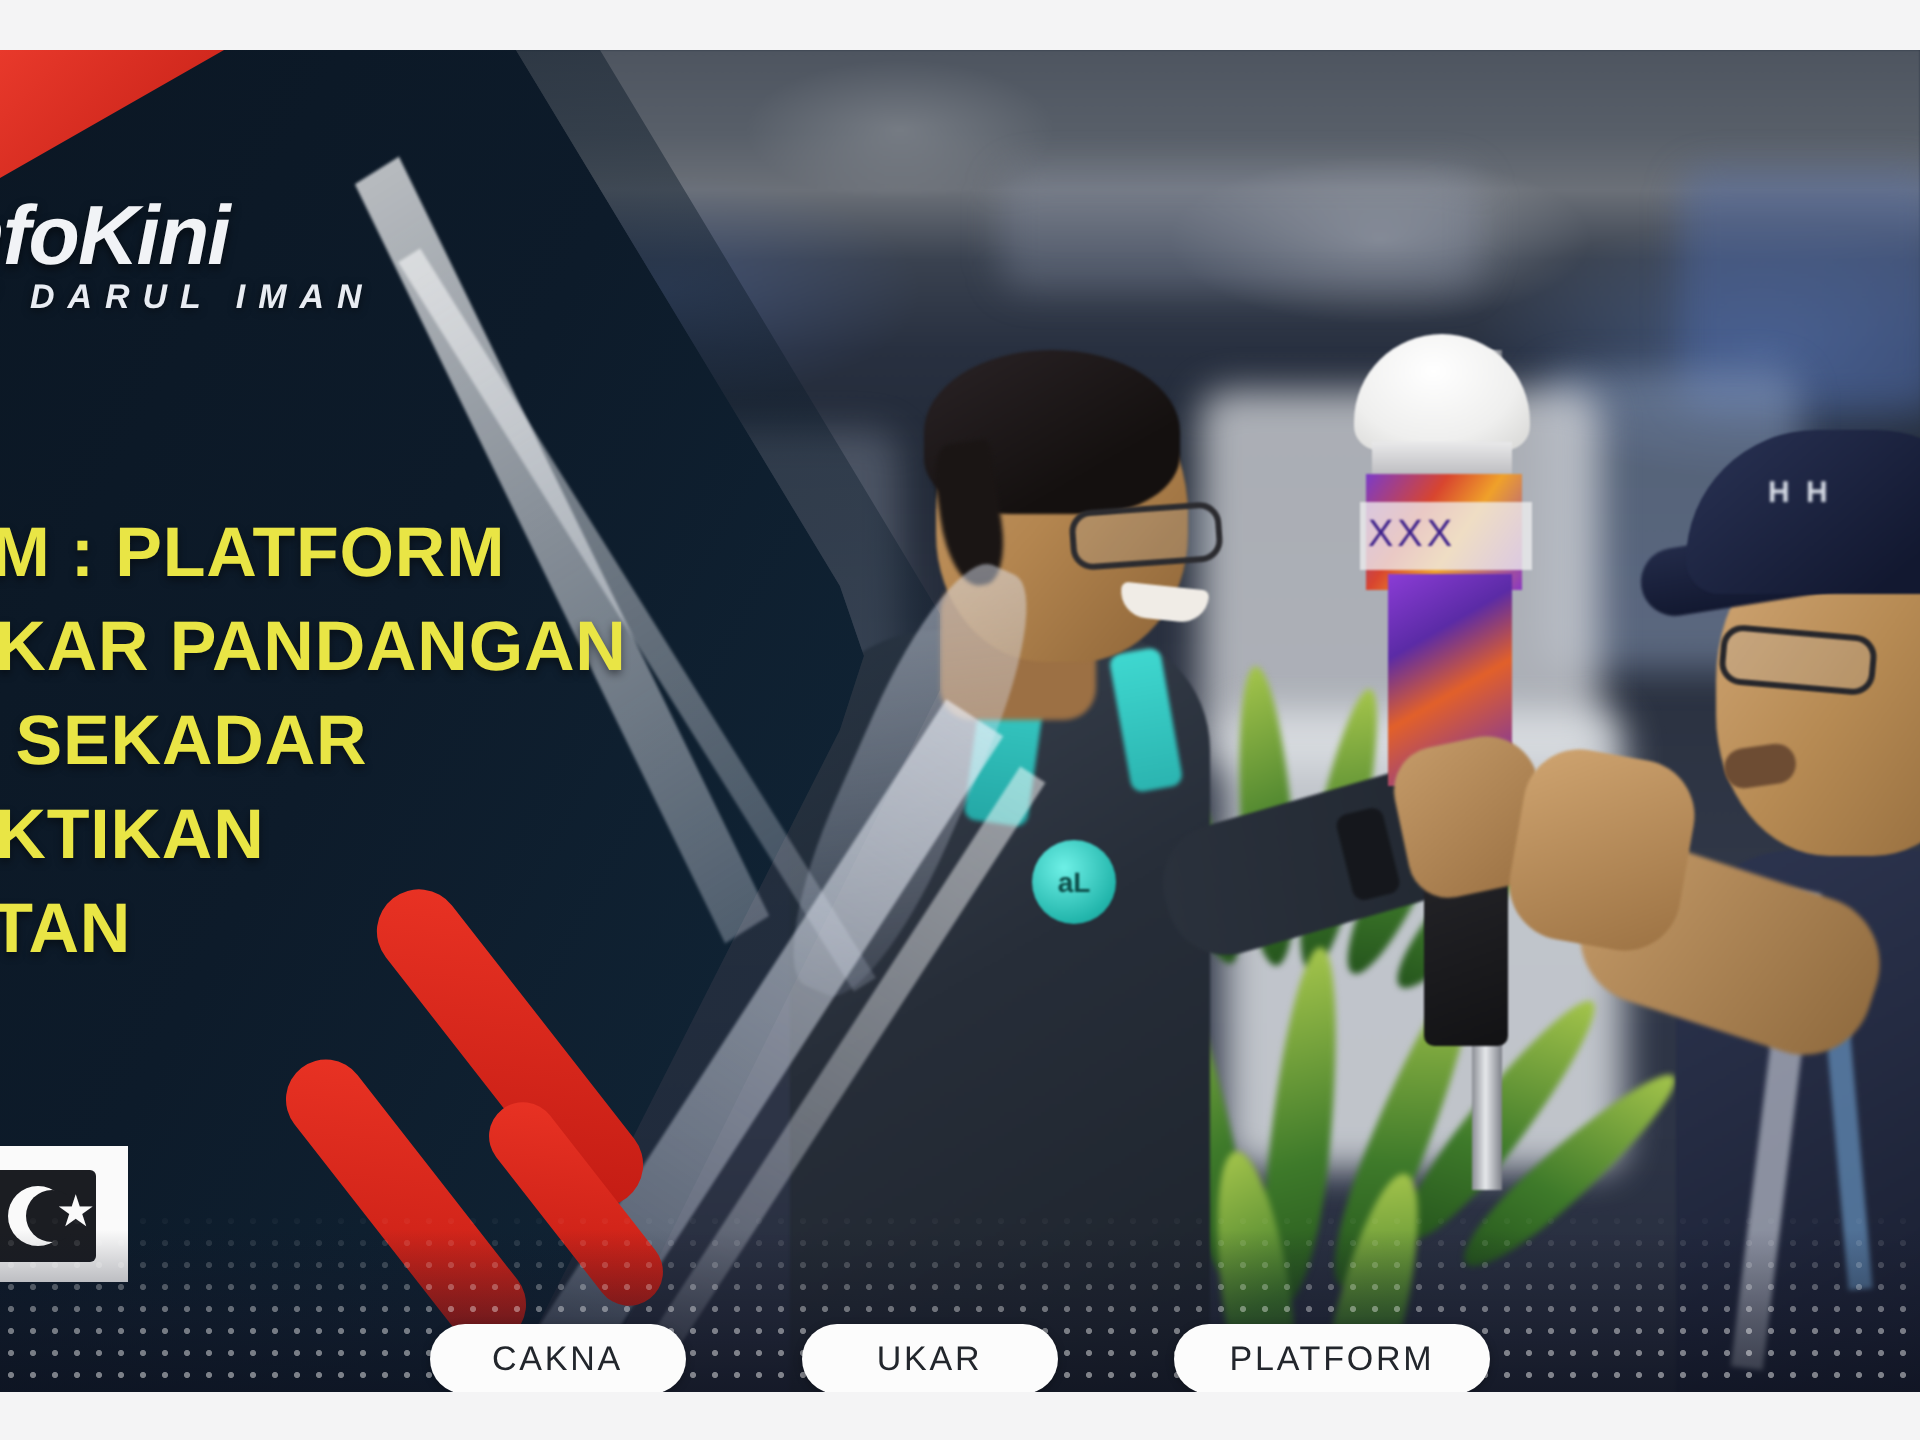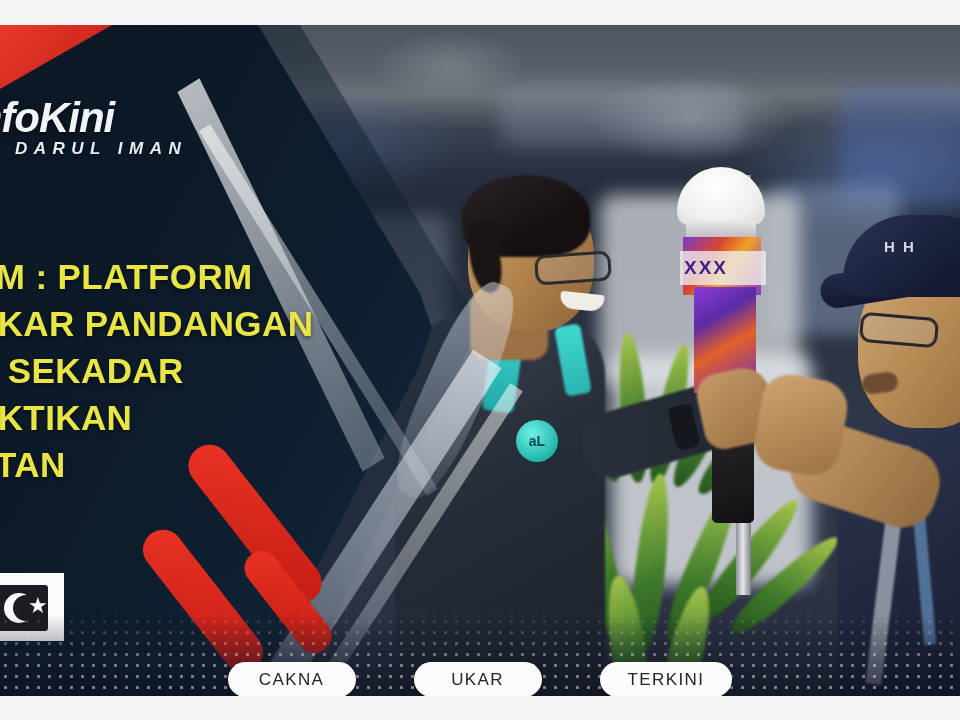--- a/index.html
+++ b/index.html
@@ -165,21 +165,21 @@
     left:683px; top:212px; width:78px; height:58px;
     background:linear-gradient(125deg,#7b3bc9 0%,#d8452f 35%,#f0a12a 58%,#8a37c2 100%);
     filter:blur(.5px);
   }
   .torch-band {
     left:680px; top:226px; width:86px; height:34px;
     background:rgba(238,238,240,.78); filter:blur(.4px);
   }
   .torch-runes {
     left:684px; top:230px; width:78px; height:26px;
-    color:#3b1f8a; font-size:19px; font-weight:bold; letter-spacing:2px;
+    color:#3b1f8a; font-size:19px; font-weight:normal; letter-spacing:2px;
     line-height:26px; filter:blur(.5px); white-space:nowrap; overflow:hidden;
   }
   .torch-body2 {
     left:694px; top:262px; width:62px; height:106px;
     background:linear-gradient(150deg,#8b3cd6 0%,#5b2ba6 30%,#e2602a 55%,#6c2fb4 100%);
     filter:blur(.5px);
   }
   .torch-shaft {
     left:736px; top:150px; width:15px; height:420px;
     background:linear-gradient(90deg,#8a8d94,#e6e8eb 45%,#7d8088);
@@ -493,19 +493,19 @@
     <div class="emblem-inner"></div>
     <div class="emblem-moon"></div>
     <div class="emblem-star">★</div>
 
     <div class="halftone-dark"></div>
     <div class="halftone"></div>
 
     <div class="pills">
       <div class="pill">CAKNA</div>
       <div class="pill">UKAR</div>
-      <div class="pill">TERKINI</div>
+      <div class="pill">PLATFORM</div>
     </div>
 
   </div>
 
   <div class="letterbox bottom"></div>
 </div>
 
 </body></html>

